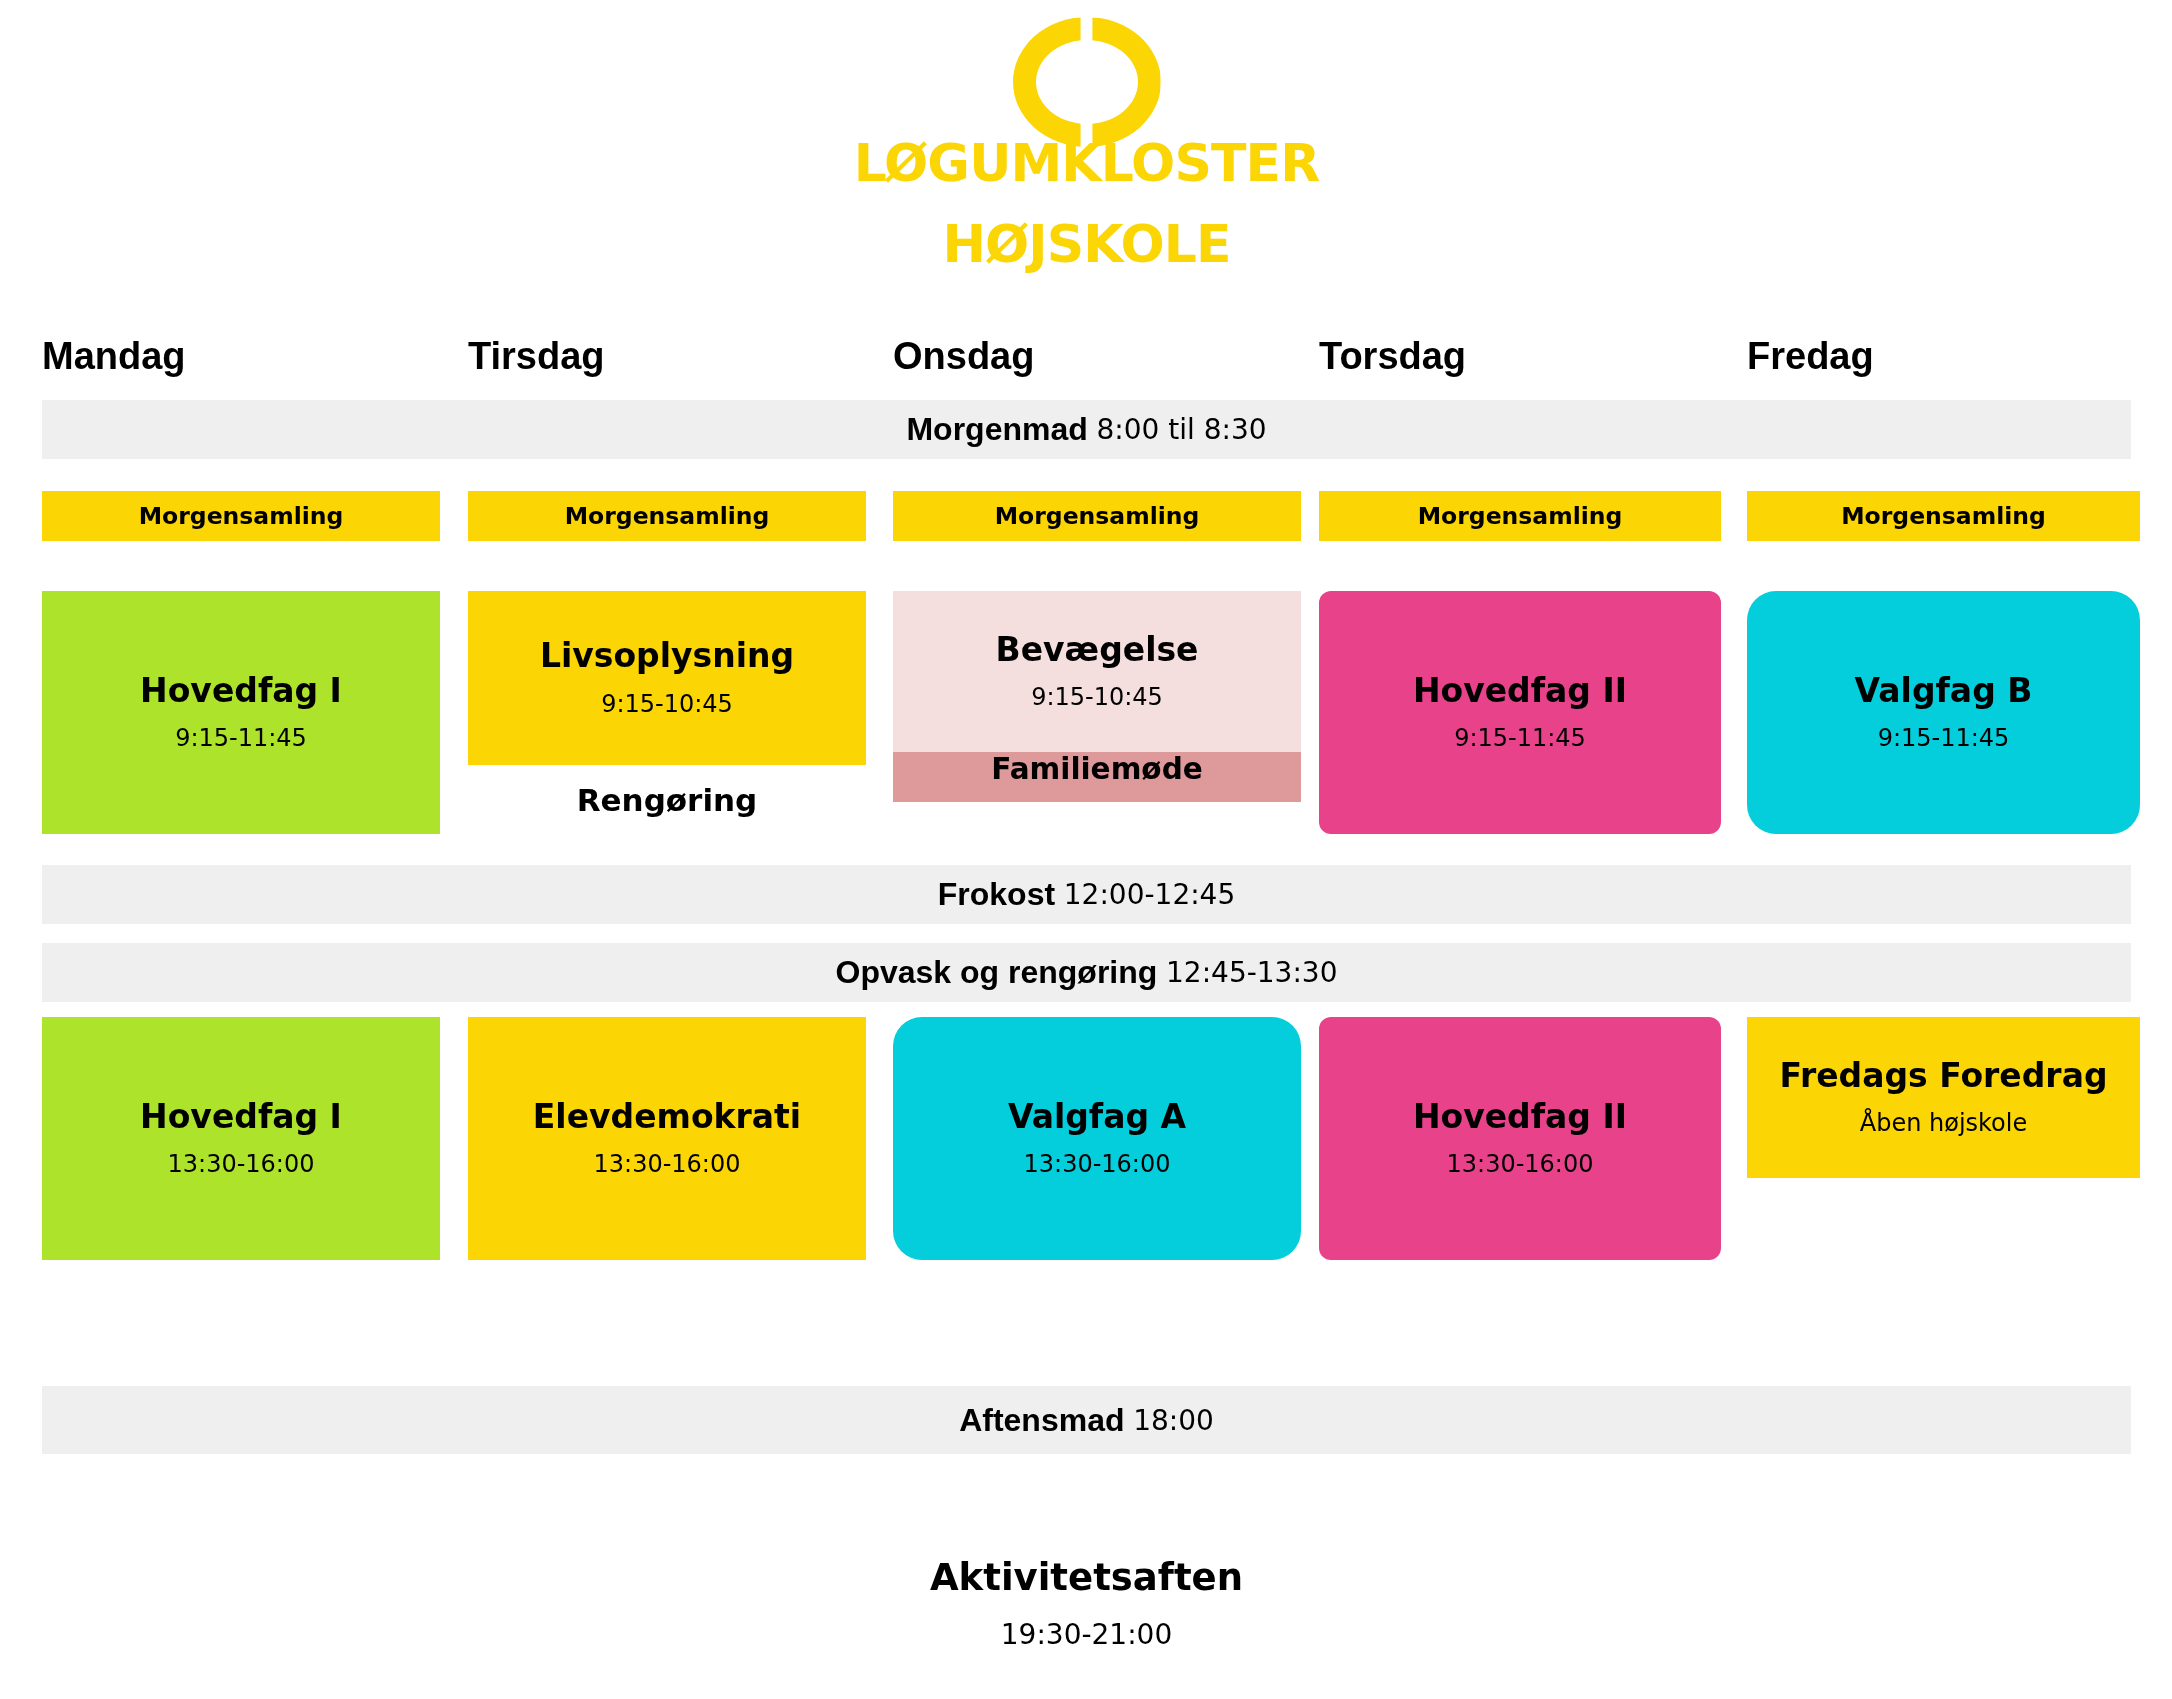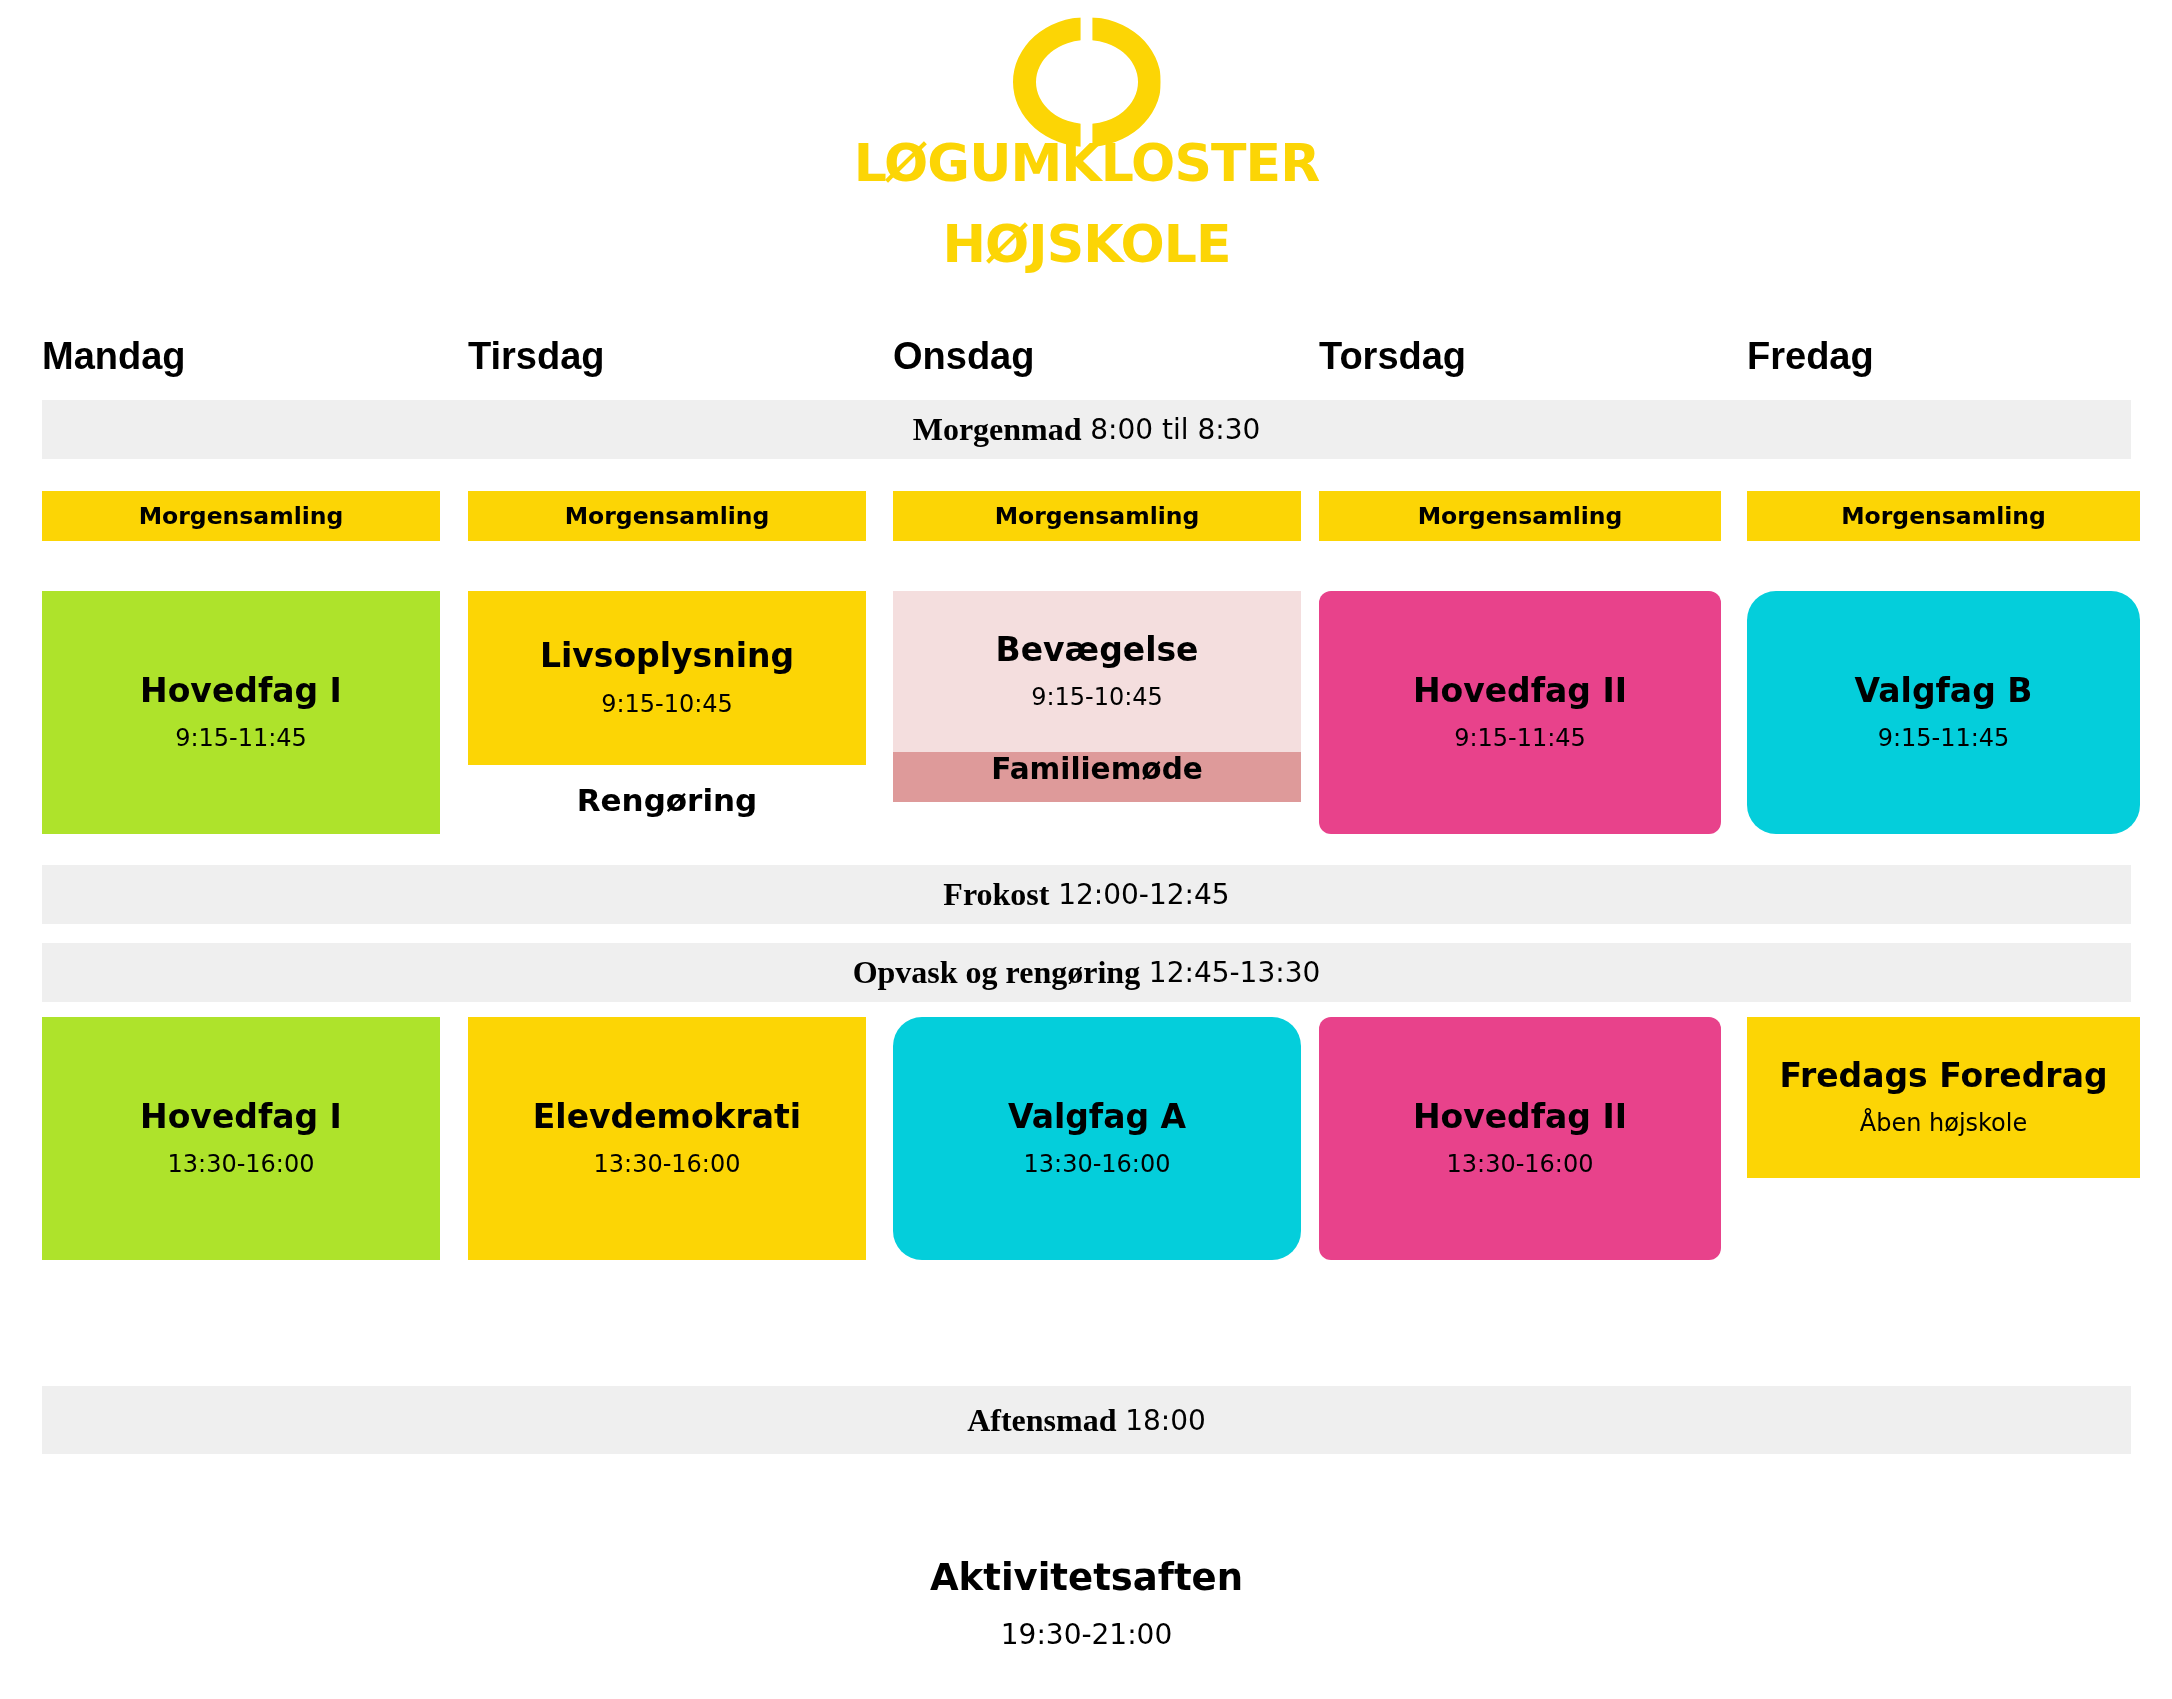--- a/index.html
+++ b/index.html
@@ -99,21 +99,21 @@
     text-align: center;
     display: flex;
     align-items: center;
     justify-content: center;
     gap: 8.7px;
     white-space: nowrap;
   }
   .banner .b-title {
     font-size: 32px;
     font-weight: bold;
-    font-family: Liberation Serif, serif;
+    font-family: Liberation Sans, sans-serif;
   }
   .banner .b-time {
     font-size: 28px;
     font-weight: normal;
     font-family: "DejaVu Sans", sans-serif;
   }
   #banner-morgenmad { top: 400px; height: 59px; }
   #banner-frokost   { top: 865px; height: 59px; }
   #banner-opvask    { top: 943px; height: 59px; }
   #banner-aftensmad { top: 1386px; height: 68px; }

